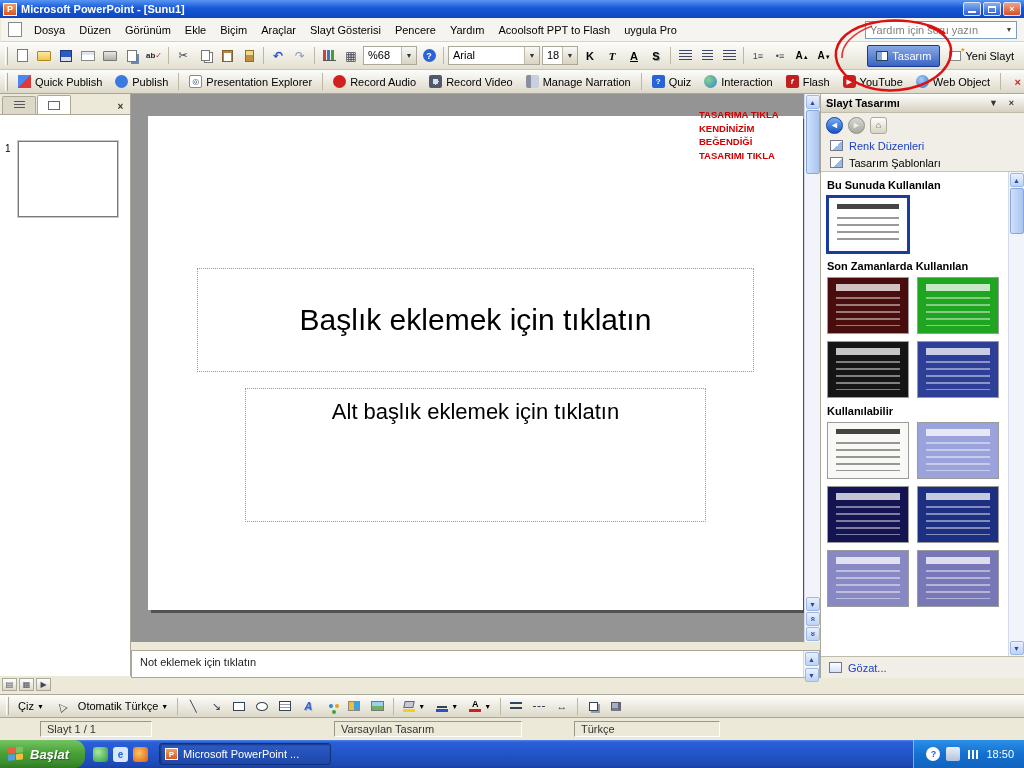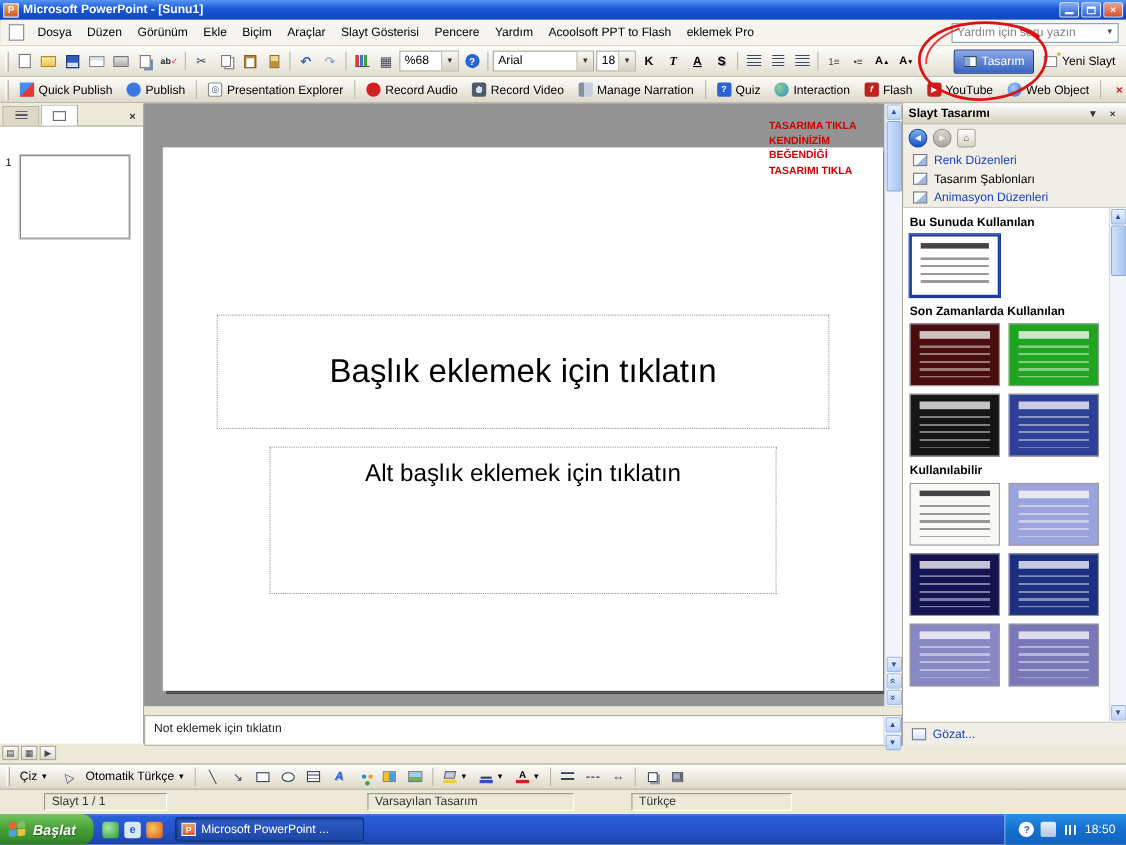--- a/index.html
+++ b/index.html
@@ -41,21 +41,21 @@
 .outl-ic{width:11px;height:9px;background:repeating-linear-gradient(180deg,#556 0 1px,transparent 1px 3px)}
 .slid-ic{width:12px;height:9px;border:1px solid #667;background:#fff}
 .tabclose{margin-left:auto;width:15px;height:15px;display:flex;align-items:center;justify-content:center;color:#333;font-size:10px;font-weight:bold}
 .thumbarea{flex:1;position:relative;padding-top:26px}
 .thumbnum{position:absolute;left:5px;top:28px;font-size:10px}
 .thumb{margin-left:18px;width:100px;height:76px;background:#fff;border:1px solid #7a7a7a;outline:1px solid #c8c8c8}
 #viewbtns{position:absolute;left:2px;top:678px;display:flex;gap:2px}
 .vb{width:15px;height:13px;border:1px solid #aca899;background:linear-gradient(#fdfdfb,#ddd8c8);display:flex;align-items:center;justify-content:center;font-size:8px;color:#445}
 
 #editor{position:absolute;left:131px;top:94px;width:689px;height:548px;background:#949494;overflow:hidden}
-#slide{position:absolute;left:17px;top:40px;width:655px;height:494px;background:#fff;box-shadow:3px 3px 0 rgba(0,0,0,.45)}
+#slide{position:absolute;left:17px;top:22px;width:655px;height:494px;background:#fff;box-shadow:3px 3px 0 rgba(0,0,0,.45)}
 .ph{position:absolute;border:1px dotted #999}
 .ph-title{left:49px;top:152px;width:557px;height:104px;display:flex;align-items:center;justify-content:center;font-size:30px}
 .ph-sub{left:97px;top:272px;width:461px;height:134px;font-size:22px;text-align:center;padding-top:10px}
 #annotation{position:absolute;left:568px;top:14px;width:130px;color:#cf0000;font-weight:bold;font-size:9.5px;line-height:13.5px;z-index:5}
 .scrollv{background:#f2f4fb;border-left:1px solid #d4d8e8;display:flex;flex-direction:column;align-items:center;padding:1px 0;gap:1px}
 #edscroll{position:absolute;right:0;top:0;width:16px;height:100%}
 .sbtn{width:14px;height:14px;flex:none;background:linear-gradient(#e9f0fd,#bcd2f4);border:1px solid #9cb8e4;border-radius:2px;color:#2a4a9c;font-size:7px;display:flex;align-items:center;justify-content:center}
 .sthumb{width:14px;height:64px;flex:none;background:linear-gradient(90deg,#cfe0fb,#a8c4f0);border:1px solid #88a8dc;border-radius:2px}
 .spacer{flex:1}
 .rot90{transform:rotate(90deg);font-size:9px;font-weight:bold}
@@ -132,21 +132,21 @@
   <span class="mitem">Dosya</span>
   <span class="mitem">Düzen</span>
   <span class="mitem">Görünüm</span>
   <span class="mitem">Ekle</span>
   <span class="mitem">Biçim</span>
   <span class="mitem">Araçlar</span>
   <span class="mitem">Slayt Gösterisi</span>
   <span class="mitem">Pencere</span>
   <span class="mitem">Yardım</span>
   <span class="mitem">Acoolsoft PPT to Flash</span>
-  <span class="mitem">eklemek Pro</span>
+  <span class="mitem">uygula Pro</span>
   <span class="helpbox">
     <span>Yardım için soru yazın</span>
     <span class="harr">▼</span>
   </span>
 </div>
 
 <div id="toolbar1">
   <span class="grip"></span>
   <span class="tbtn">
       <span style="width:11px;height:13px;background:#fff;border:1px solid #777"></span>
@@ -387,24 +387,20 @@
     <span class="navb home">⌂</span>
   </div>
   <div class="tprow lnk">
     <span class="li"></span>
     <span class="lbl">Renk Düzenleri</span>
   </div>
   <div class="tprow cur">
     <span class="li"></span>
     <span class="lbl">Tasarım Şablonları</span>
   </div>
-  <div class="tprow lnk">
-    <span class="li"></span>
-    <span class="lbl">Animasyon Düzenleri</span>
-  </div>
   <div class="tp-body">
     <div class="tp-inner">
       <div class="tp-sec">Bu Sunuda Kullanılan</div>
       <div class="tpgrid">
         <div class="tmpl light sel" style="background:#ffffff"></div>
       </div>
       <div class="tp-sec">Son Zamanlarda Kullanılan</div>
       <div class="tpgrid">
         <div class="tmpl" style="background:#4a0d0d"></div>
         <div class="tmpl" style="background:#1fa51f"></div>

